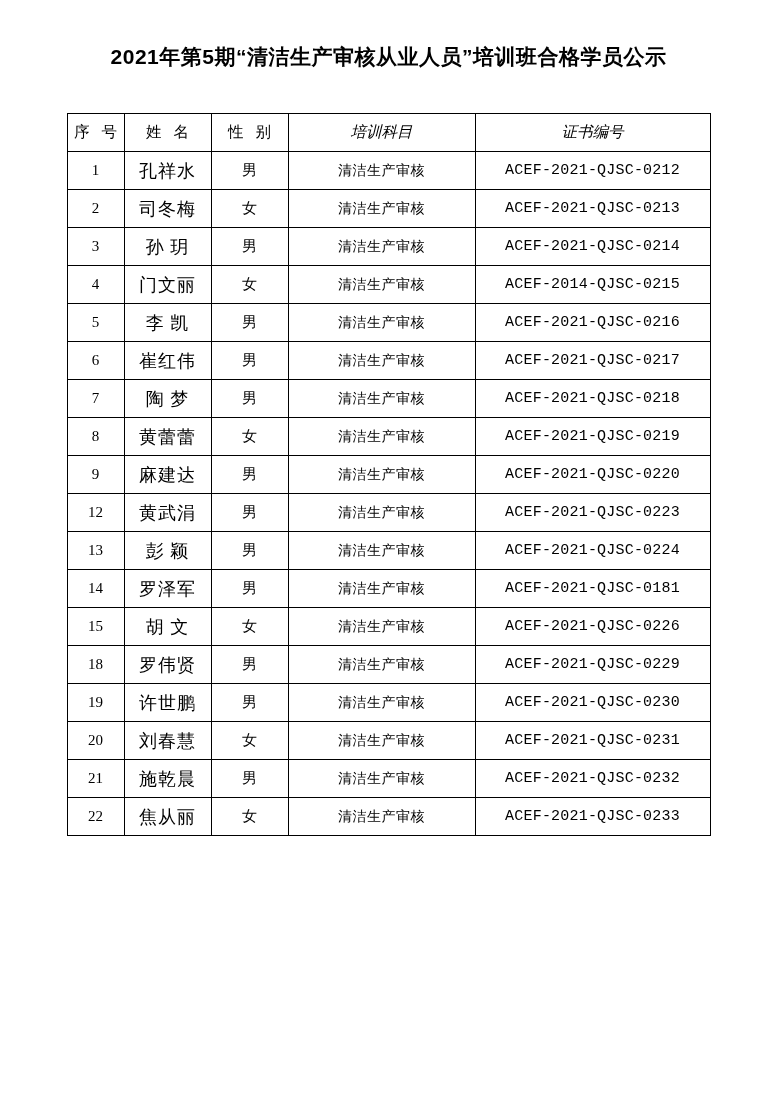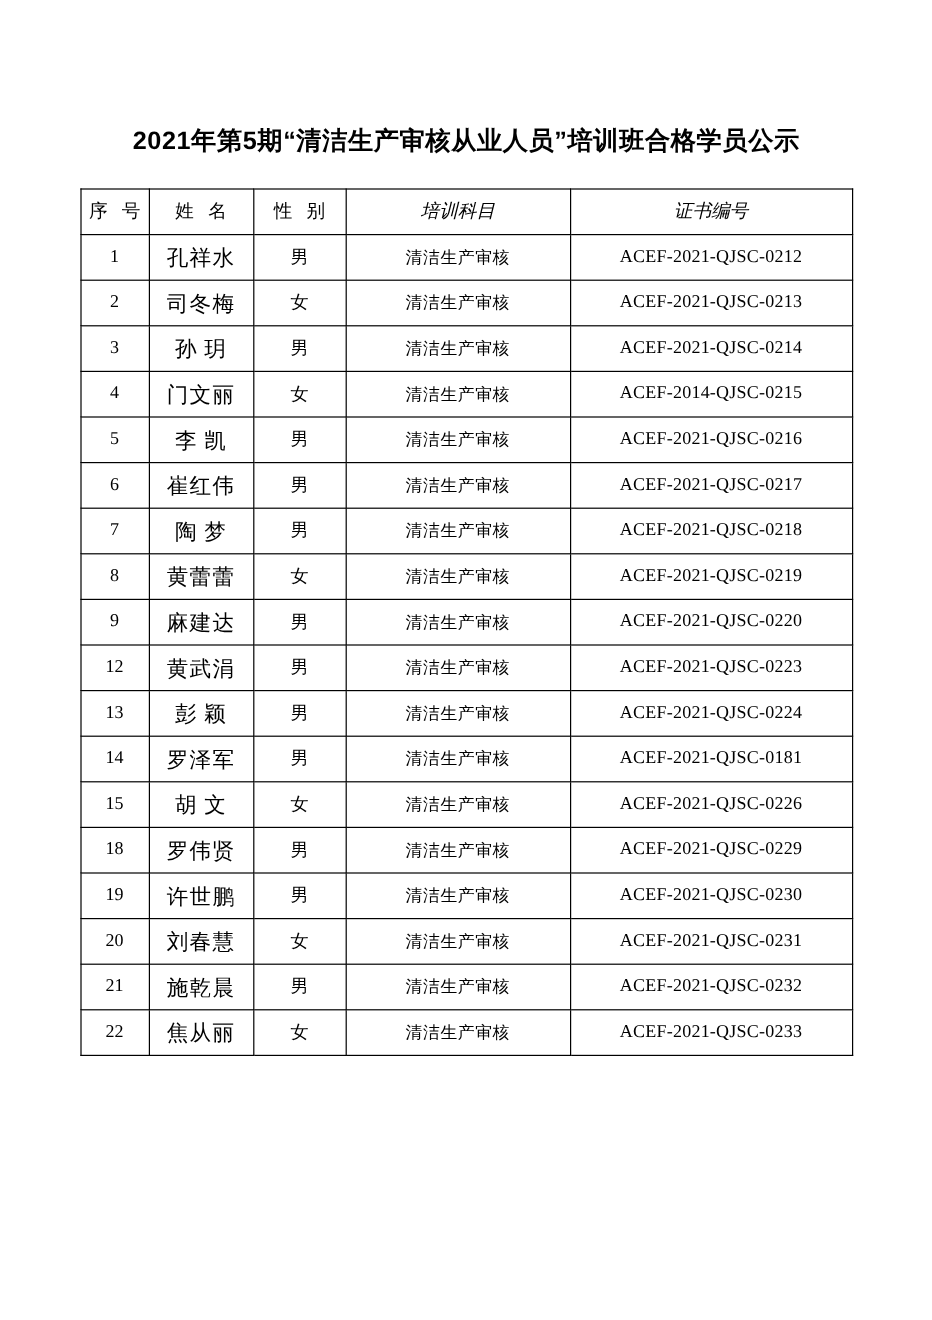--- a/index.html
+++ b/index.html
@@ -21,26 +21,26 @@
     box-sizing: border-box;
     padding: 0 36px;
     position: relative;
   }
   .doc-title {
     text-align: center;
     font-family: "Liberation Sans", "DejaVu Sans", sans-serif;
     font-weight: bold;
     font-size: 21px;
     letter-spacing: 0.5px;
-    margin-top: 103px;
+    margin-top: 43px;
     margin-bottom: 0;
     white-space: nowrap;
   }
   .table-wrap {
-    margin-top: 26px;
+    margin-top: 42px;
     display: flex;
     justify-content: center;
   }
   table.roster {
     border-collapse: collapse;
     table-layout: fixed;
     width: 638px;
     font-size: 15px;
   }
   table.roster td, table.roster th {
@@ -62,21 +62,21 @@
     font-size: 15.5px;
     letter-spacing: 4px;
     padding-left: 4px;
   }
   .hdr-text.nospace { letter-spacing: 0px; padding-left: 0; font-style: italic; }
 
   td.c-seq { font-size: 15px; font-family: "Liberation Serif","DejaVu Serif",serif; }
   td.c-name { font-size: 18px; letter-spacing: 1px; }
   td.c-sex { font-size: 15px; }
   td.c-subj { font-size: 14px; letter-spacing: 0.5px; }
-  td.c-cert { font-size: 15px; font-family: Liberation Serif, serif; letter-spacing: 0.2px; }
+  td.c-cert { font-size: 15px; font-family: Liberation Mono, monospace; letter-spacing: 0.2px; }
 </style>
 </head>
 <body>
 
 <div class="page">
 
   <h1 class="doc-title">2021年第5期“清洁生产审核从业人员”培训班合格学员公示</h1>
 
   <div class="table-wrap">
     <table class="roster">

